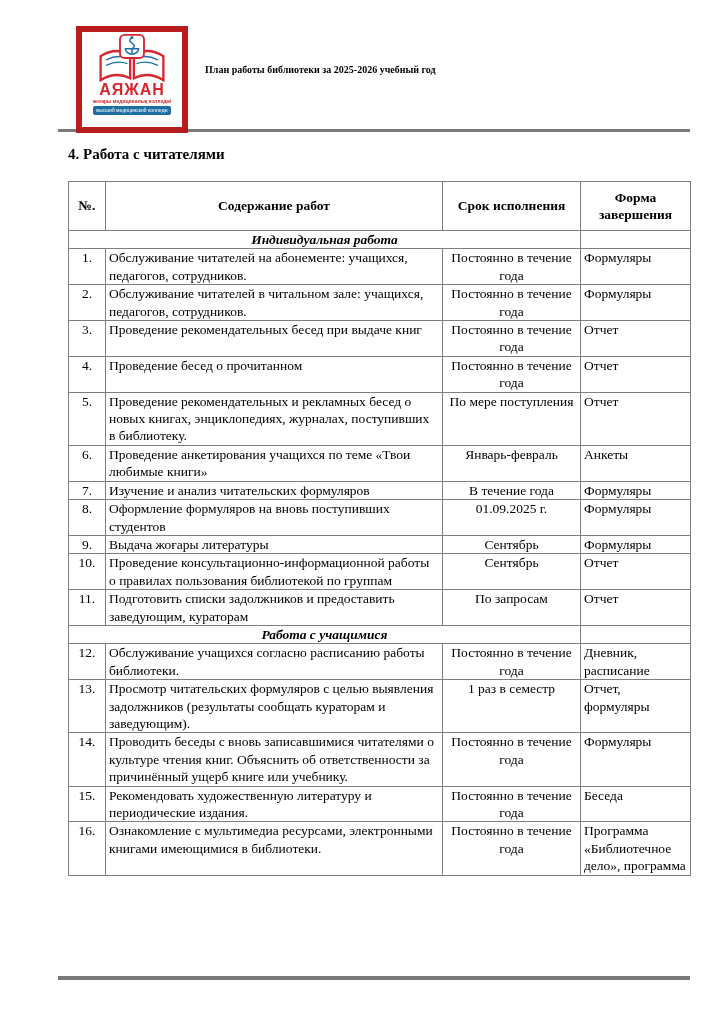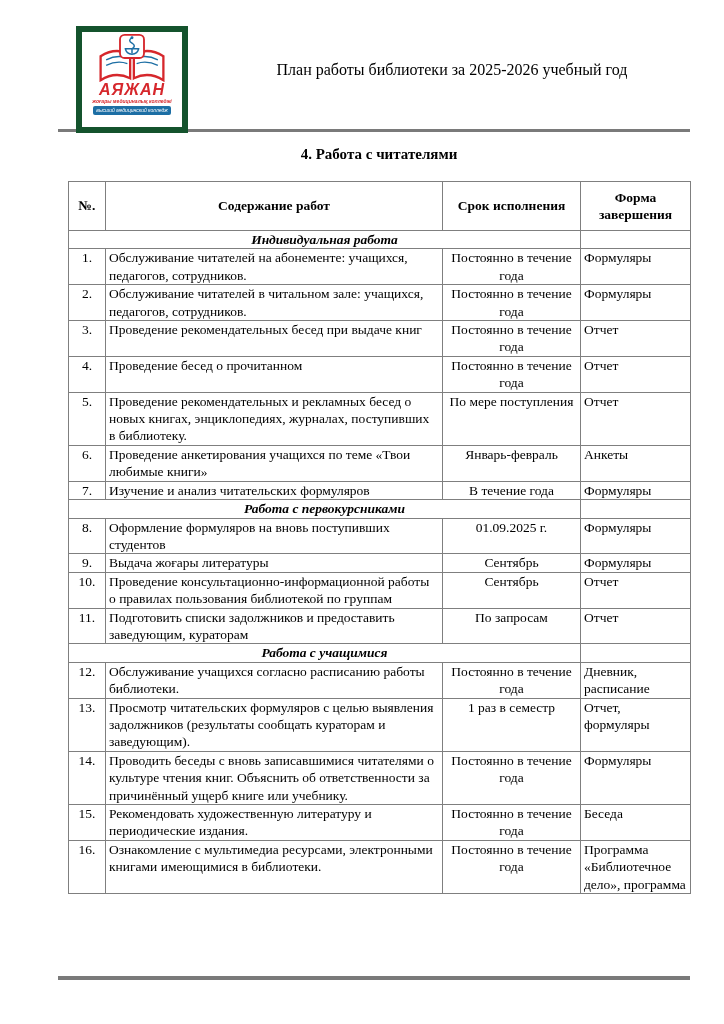--- a/index.html
+++ b/index.html
@@ -5,51 +5,50 @@
   html,body { margin:0; padding:0; background:#e9e9e9; }
   .page {
     position:relative; width:724px; height:1024px; margin:0 auto;
     background:#ffffff; overflow:hidden;
     font-family:"Liberation Serif","DejaVu Serif",serif; color:#000;
   }
 
   
   .logo {
     position:absolute; left:76px; top:26px; width:100px; height:93px;
-    border:6px solid #14532d; background:#fff; z-index:2;
+    border:6px solid #b91c1c; background:#fff; z-index:2;
     display:flex; flex-direction:column; align-items:center; justify-content:flex-start;
     padding-top:2px;
-    font-style:italic;
   }
   .logo-name {
     font-family:"Liberation Sans","DejaVu Sans",sans-serif;
     font-weight:bold; color:#d6272c; font-size:16px; line-height:16px; letter-spacing:1px;
   }
   .logo-sub-kk {
     font-family:"Liberation Sans","DejaVu Sans",sans-serif;
     color:#d6272c; font-weight:bold; font-size:5px; line-height:7px; white-space:nowrap;
   }
   .logo-banner {
     font-family:"Liberation Sans","DejaVu Sans",sans-serif;
     background:#1c6ea4; color:#fff; font-size:5px; line-height:7px;
     padding:1px 3px; border-radius:2px; margin-top:1px; white-space:nowrap;
   }
 
   
   .doc-title {
     position:absolute; left:205px; right:25px; top:61px;
-    text-align:center; font-weight:normal; font-size:16px; line-height:18px;
+    font-weight:bold; font-size:10px; line-height:18px;
   }
   .header-rule {
     position:absolute; left:58px; top:129px; width:632px; height:3px;
     background:#7a7a7a; z-index:1;
   }
   .section-title {
     position:absolute; left:68px; width:622px; top:146px;
-    text-align:center; font-weight:bold; font-size:15px;
+    font-weight:bold; font-size:15px;
   }
 
   
   table.plan {
     position:absolute; left:68px; top:181px;
     border-collapse:collapse; table-layout:fixed; width:622px;
   }
   table.plan th, table.plan td {
     border:1px solid #7f7f7f;
     font-size:13.5px; line-height:17.4px;
@@ -156,24 +155,20 @@
           <td class="term">Январь-февраль</td>
           <td class="form">Анкеты</td>
         </tr>
         <tr>
           <td class="num">7.</td>
           <td class="content">Изучение и анализ читательских формуляров</td>
           <td class="term">В течение года</td>
           <td class="form">Формуляры</td>
         </tr>
         <tr>
-          <td colspan="3" class="sec">Работа с первокурсниками</td>
-          <td></td>
-        </tr>
-        <tr>
           <td class="num">8.</td>
           <td class="content">Оформление формуляров на вновь поступивших студентов</td>
           <td class="term">01.09.2025 г.</td>
           <td class="form">Формуляры</td>
         </tr>
         <tr>
           <td class="num">9.</td>
           <td class="content">Выдача жоғары литературы</td>
           <td class="term">Сентябрь</td>
           <td class="form">Формуляры</td>

